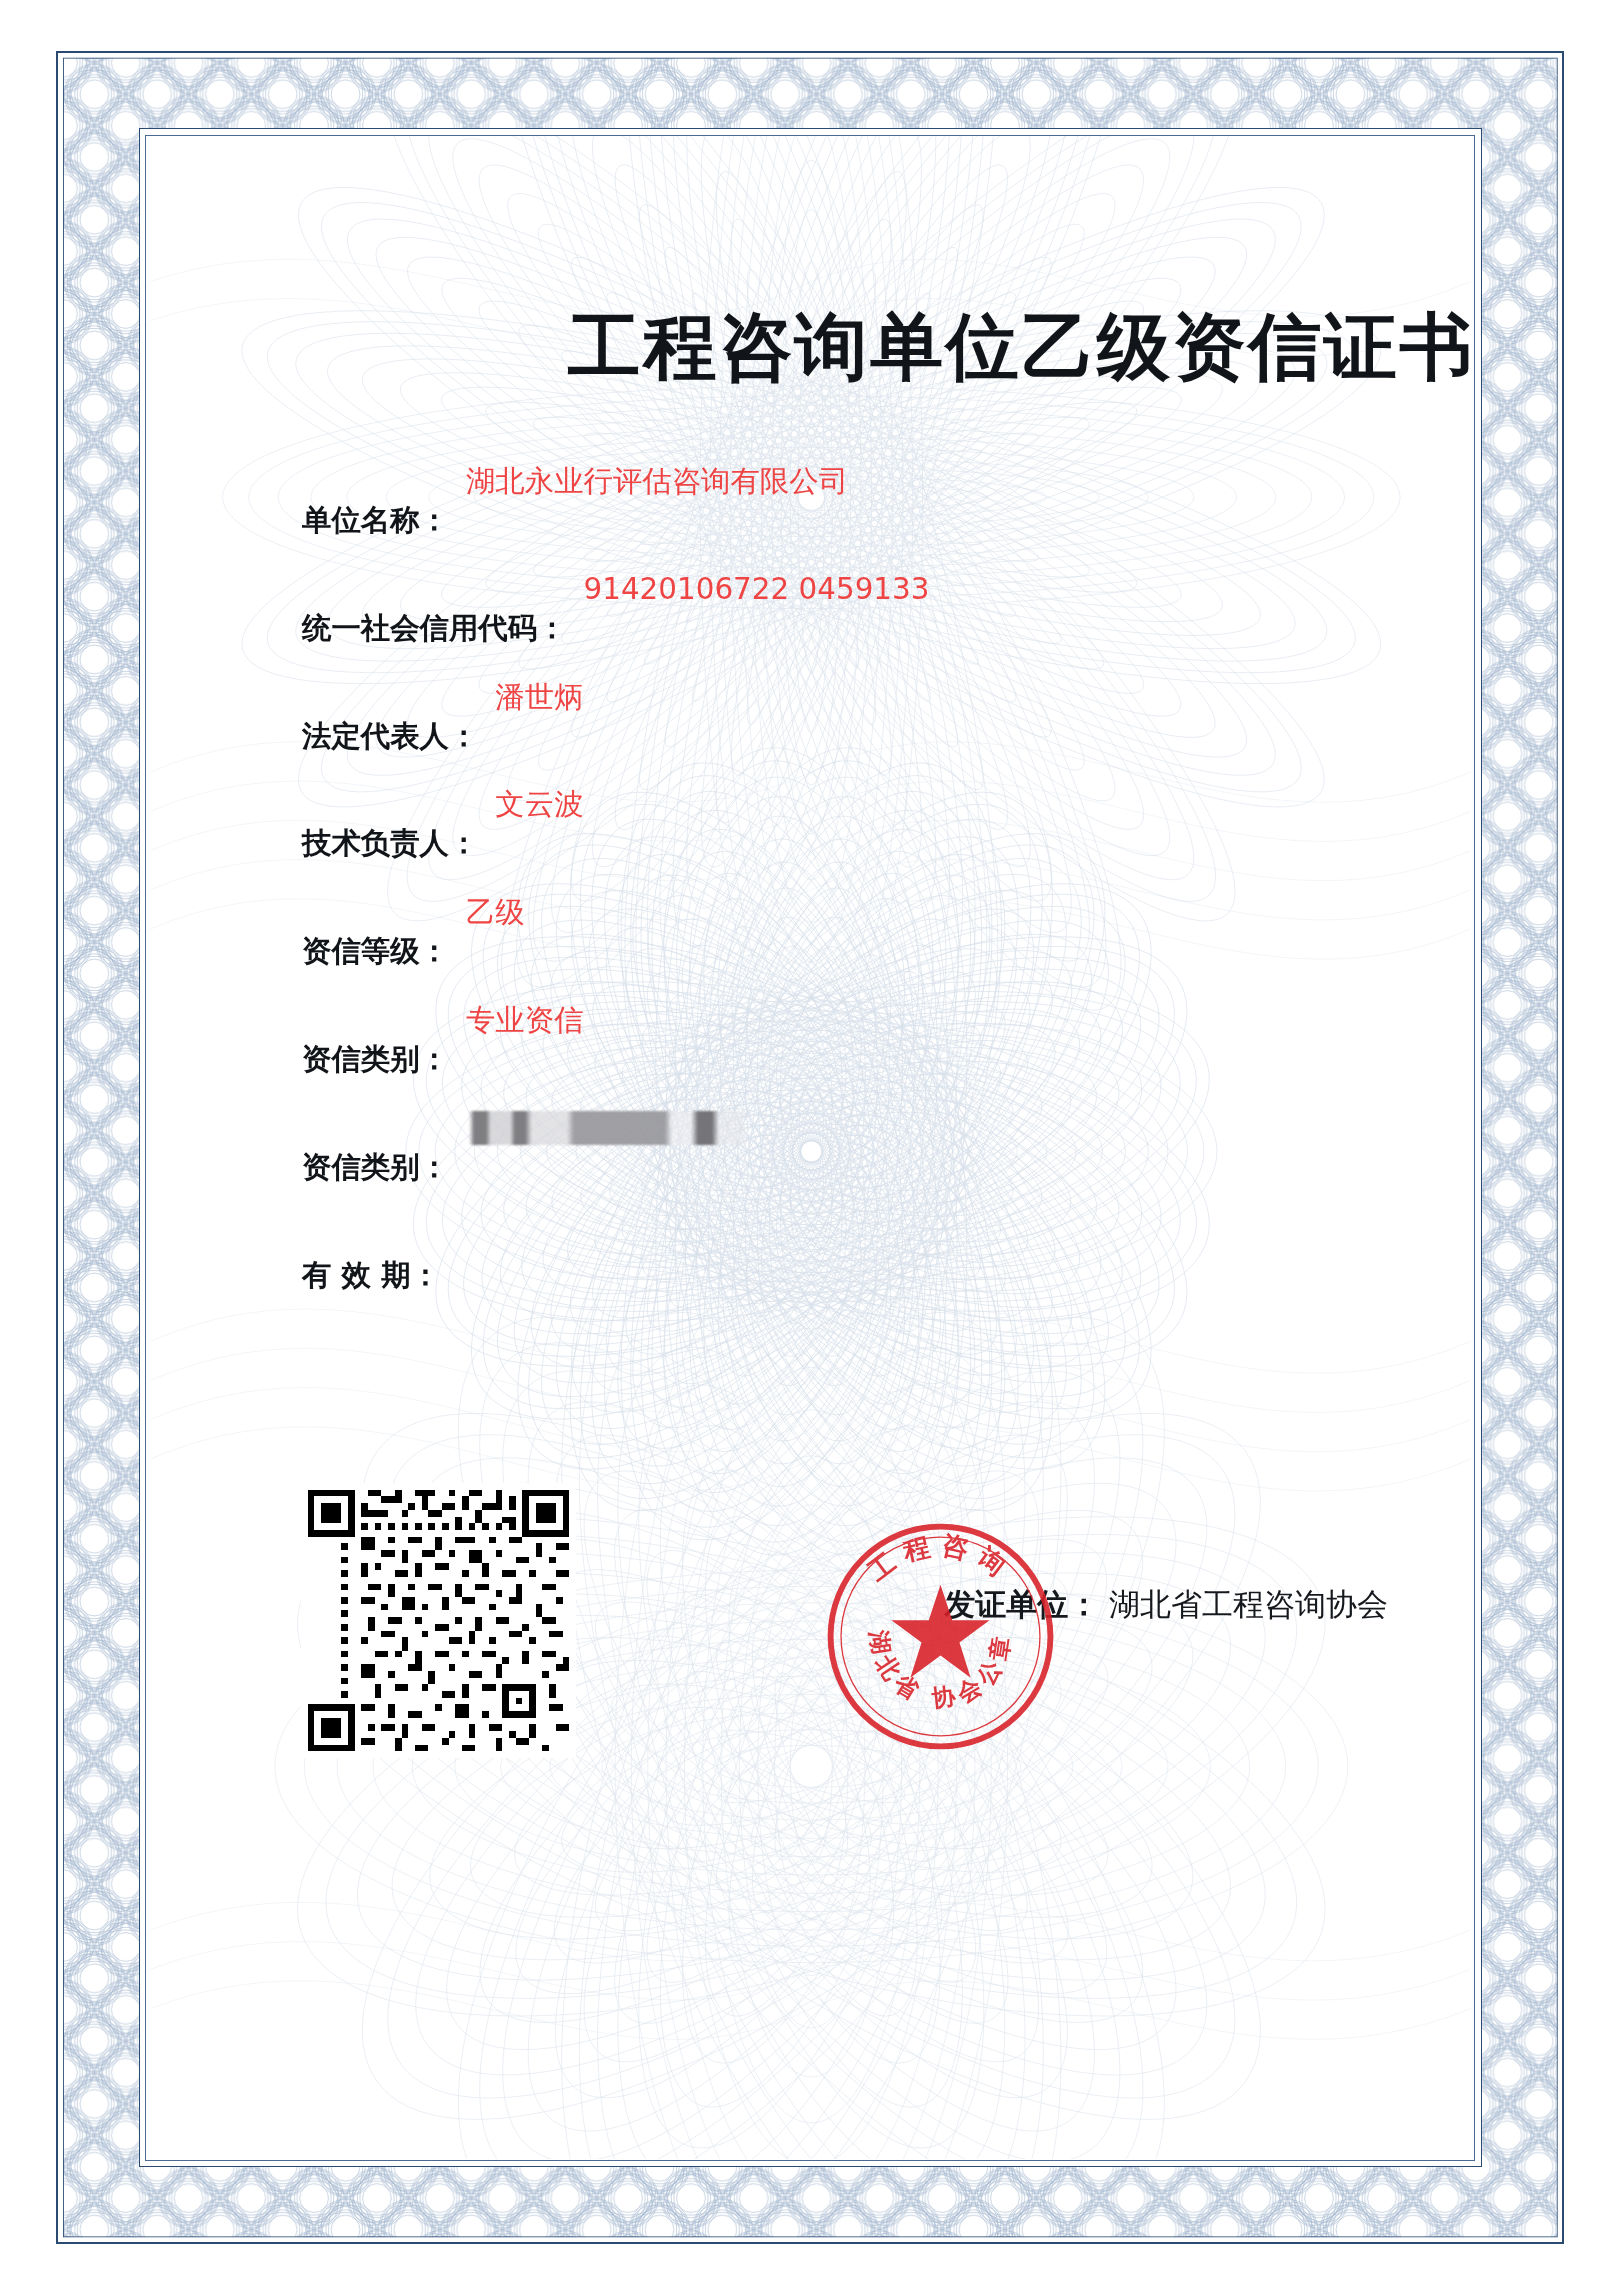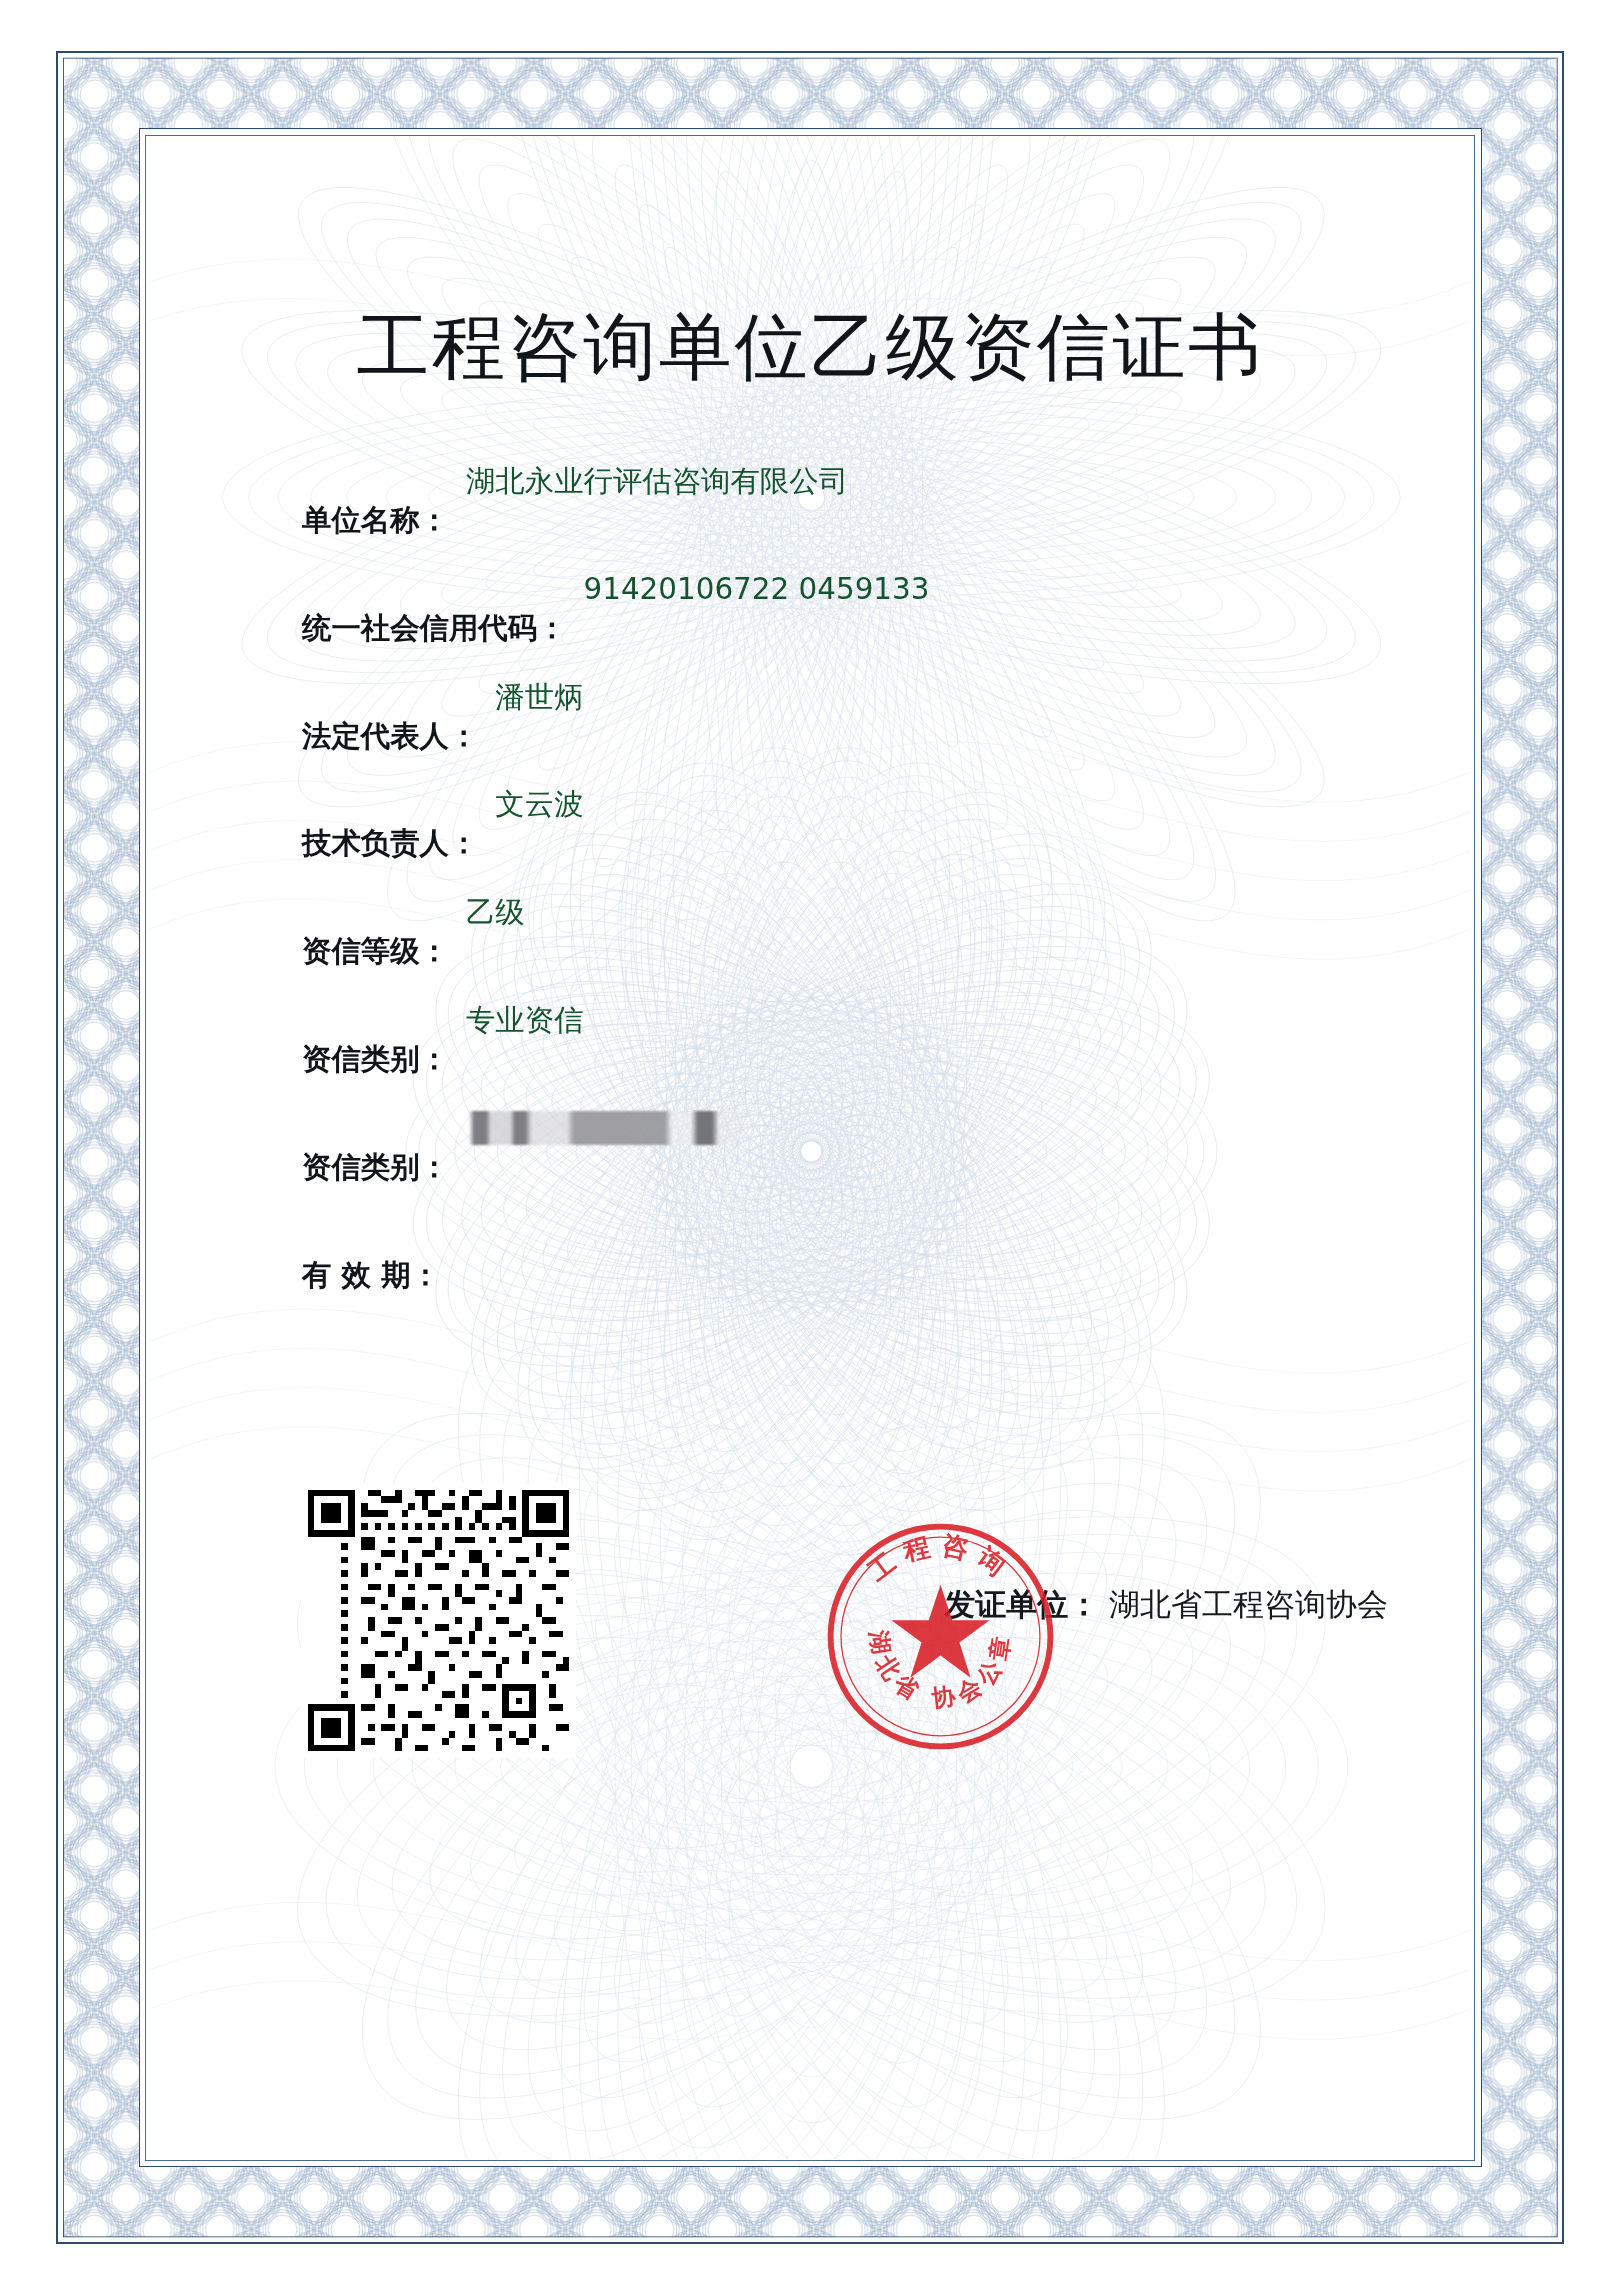--- a/index.html
+++ b/index.html
@@ -51,23 +51,23 @@
   .content {
     position: absolute;
     left: 145px; top: 135px;
     width: 1330px; height: 2026px;
   }
 
   .cert-title {
     position: absolute;
     top: 164px;
     left: 0; right: 0;
-    text-align: center;
+    text-align: right;
     font-family: "DejaVu Sans", sans-serif;
-    font-weight: normal;
+    font-weight: bold;
     font-size: 73px;
     letter-spacing: 2.6px;
     color: #111418;
     white-space: nowrap;
   }
 
   .fields {
     position: absolute;
     top: 327px;
     left: 157px;
@@ -88,21 +88,21 @@
     font-weight: bold;
     font-size: 29.4px;
     color: #111418;
     white-space: pre;
     flex: 0 0 auto;
     margin-top: 39px;
   }
   .fvalue {
     font-family: "DejaVu Sans", sans-serif;
     font-size: 29.4px;
-    color: #14532d;
+    color: #ef4444;
     margin-left: 17px;
     white-space: pre-line;
   }
   .fvalue.serifnum {
     font-family: "DejaVu Sans", sans-serif;
     letter-spacing: 0px;
   }
   .fvalue.addr { line-height: 1.42; max-width: 864px; }
 
   

